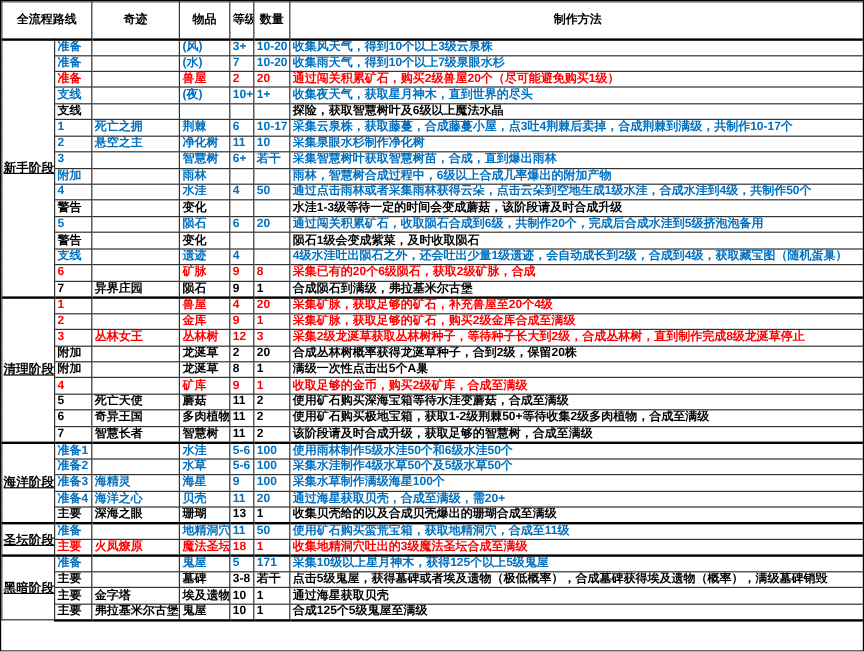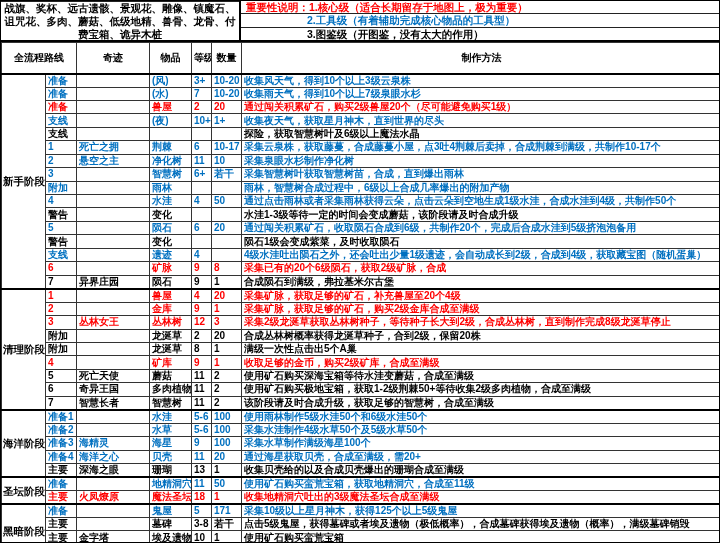--- a/index.html
+++ b/index.html
@@ -26,40 +26,29 @@
   table{border-collapse:collapse;table-layout:fixed;width:720px;}
   th,td{
     border:1px solid #333;box-sizing:border-box;
     padding:0 2px;font-size:10px;line-height:12px;height:13.45px;
     white-space:nowrap;overflow:hidden;text-align:left;font-weight:bold;
   }
   thead th{
     text-align:center;font-size:10px;height:31px;
     border-bottom:2px solid #000;
   }
-  td.stage{text-align:center;font-size:10.5px;padding:0 1px;}
+  td.stage{text-align:center;font-size:10.5px;padding:0 1px;text-decoration:underline;}
   tr.stage-start td{border-top:2px solid #000;}
   tbody tr:last-child td{border-bottom:2px solid #000;}
 </style>
 </head>
 <body>
 
 <div class="page">
 
-  <div class="top">
-    <div class="top-left">
-      <div class="clutter-title">开始路线之前清理杂物:</div>
-      <div class="clutter-items">战旗、奖杯、远古遗骸、景观花、雕像、镇魔石、诅咒花、多肉、蘑菇、低级地精、兽骨、龙骨、付费宝箱、诡异木桩</div>
-    </div>
-    <div class="top-right">
-      <div class="note c-core">重要性说明：1.核心级（适合长期留存于地图上，极为重要）</div>
-      <div class="note indent c-tool">2.工具级（有着辅助完成核心物品的工具型）</div>
-      <div class="note indent c-normal">3.图鉴级（开图鉴，没有太大的作用）</div>
-    </div>
-  </div>
 
   <table>
     <colgroup>
       <col style="width:44px">
         <col style="width:31px">
         <col style="width:73px">
       <col style="width:42px">
         <col style="width:20px">
         <col style="width:30px">
       <col style="width:480px">
@@ -351,21 +340,21 @@
           <td class="c-normal">3-8</td>
           <td class="c-normal">若干</td>
           <td class="c-normal">点击5级鬼屋，获得墓碑或者埃及遗物（极低概率），合成墓碑获得埃及遗物（概率），满级墓碑销毁</td>
         </tr>
         <tr>
           <td class="c-normal">主要</td>
           <td class="c-normal">金字塔</td>
           <td class="c-normal">埃及遗物</td>
           <td class="c-normal">10</td>
           <td class="c-normal">1</td>
-          <td class="c-normal">使用矿石购买蛮荒宝箱</td>
+          <td class="c-normal">通过海星获取贝壳</td>
         </tr>
         <tr>
           <td class="c-normal">主要</td>
           <td class="c-normal">弗拉基米尔古堡</td>
           <td class="c-normal">鬼屋</td>
           <td class="c-normal">10</td>
           <td class="c-normal">1</td>
           <td class="c-normal">合成125个5级鬼屋至满级</td>
         </tr>
       </tbody>

